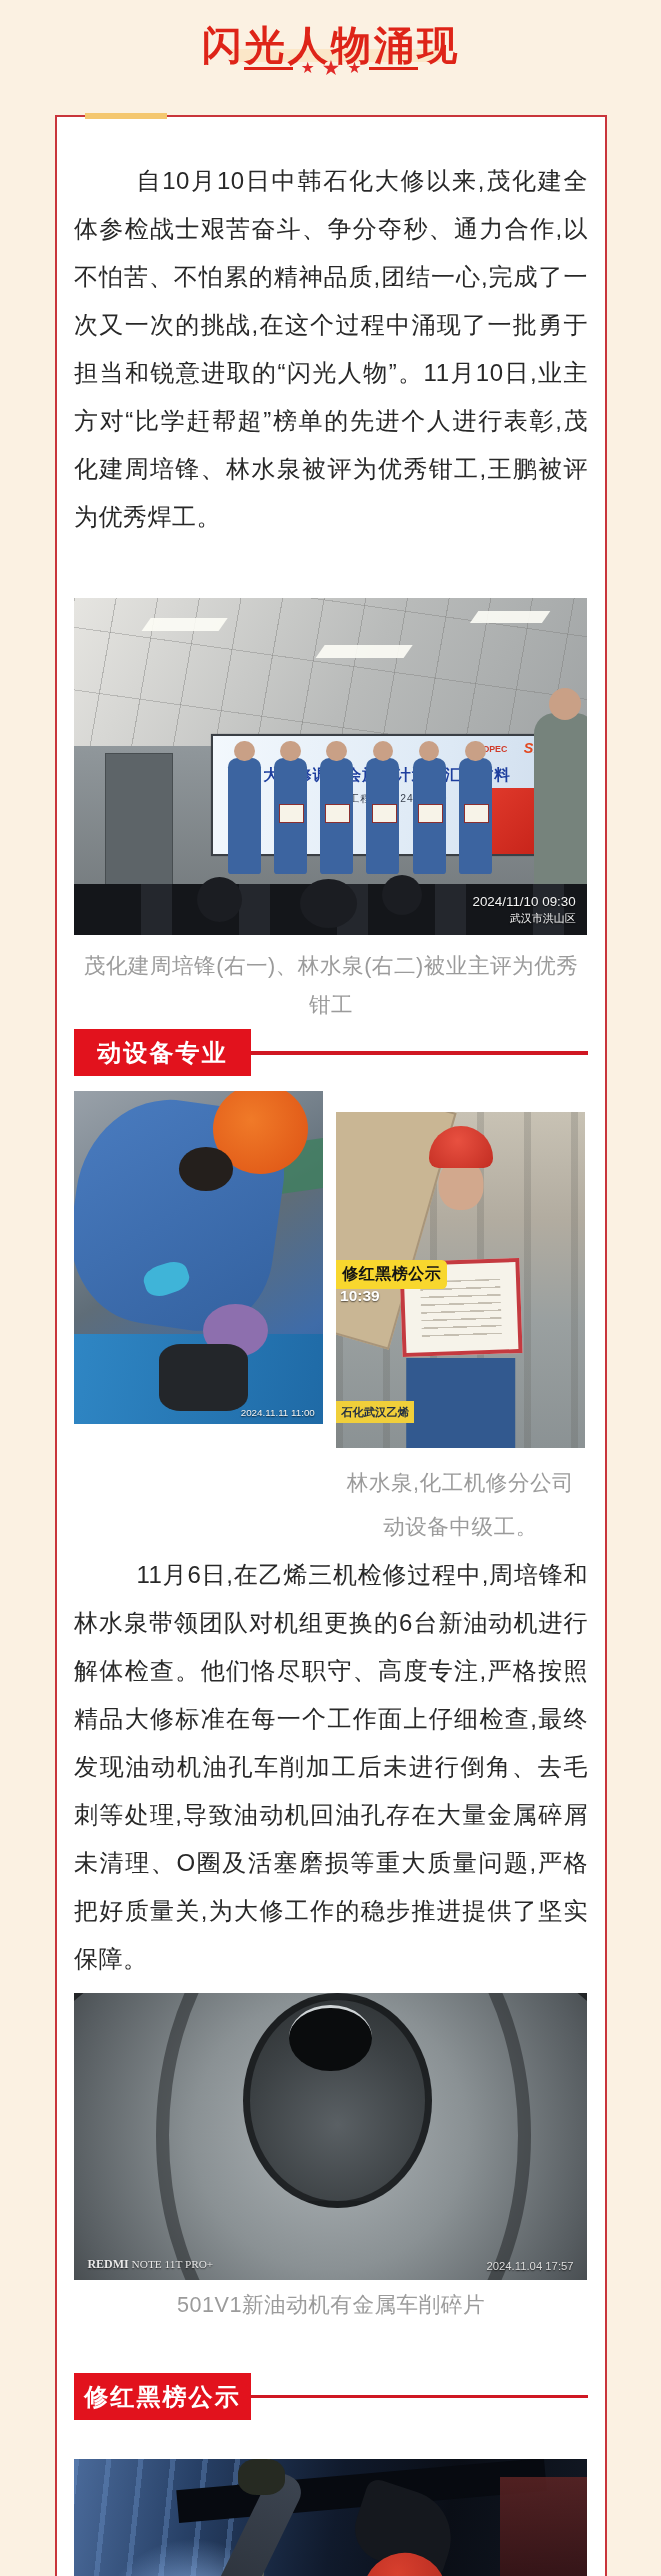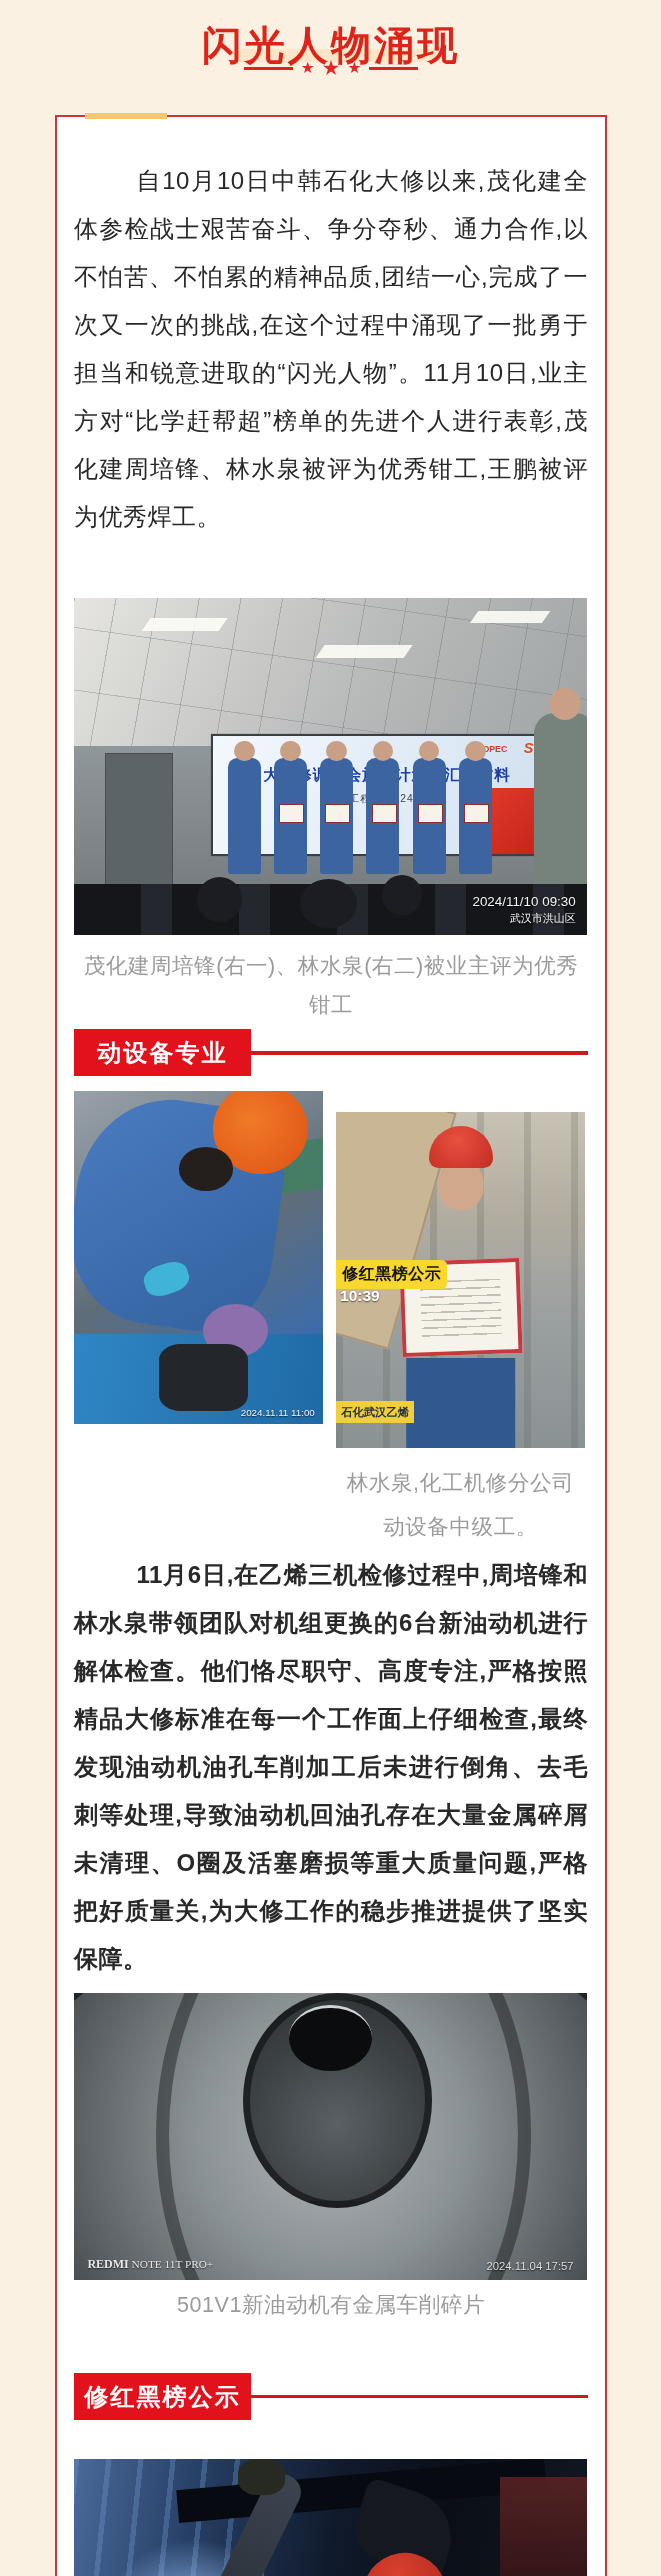--- a/index.html
+++ b/index.html
@@ -25,21 +25,21 @@
     position:relative;margin:0 55px;background:#fff;
     border:2.1px solid #C9353B;padding:0 17px 15.5px 17px;
   }
   .gold-tab{position:absolute;left:28px;top:-4.1px;width:82px;height:6.2px;background:#F4C76F;}
   
   .body-text{
     margin:0;font-size:24px;line-height:48px;letter-spacing:0.5px;
     text-align:justify;text-indent:2.6em;color:#282828;
   }
   .p1{margin-top:40px;}
-  .p2{margin-top:2.1px;font-weight:bold;}
+  .p2{margin-top:2.1px;}
   .caption{
     font-size:21.6px;line-height:39px;color:#9B9B9B;text-align:center;letter-spacing:0.5px;
   }
   .cap-group{margin-top:11.3px;}
   .cap-metal{margin-top:5px;}
   
   .banner{position:relative;height:47px;margin-top:5.2px;}
   .banner.second{margin-top:49px;}
   .banner-block{
     position:absolute;left:0;top:0;width:177px;height:47px;background:#E2121D;

